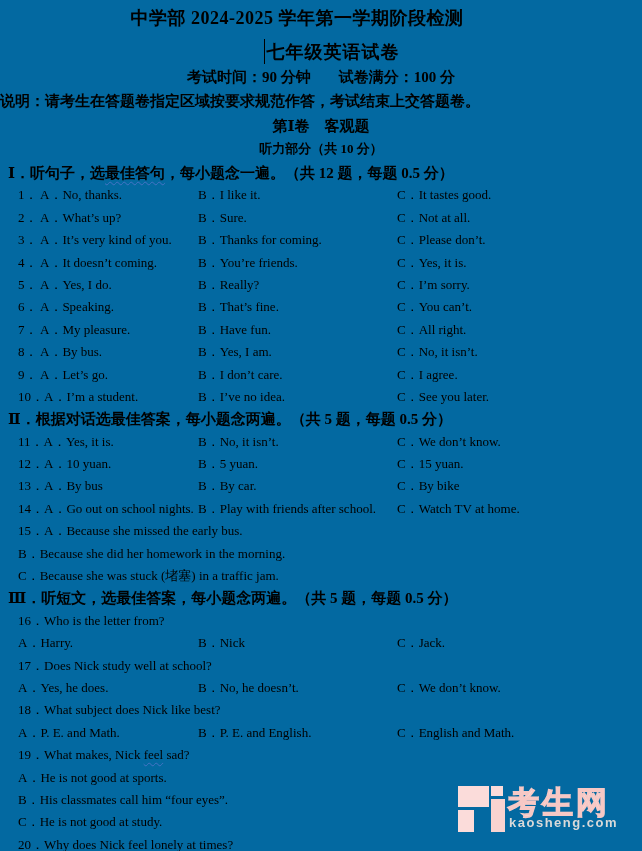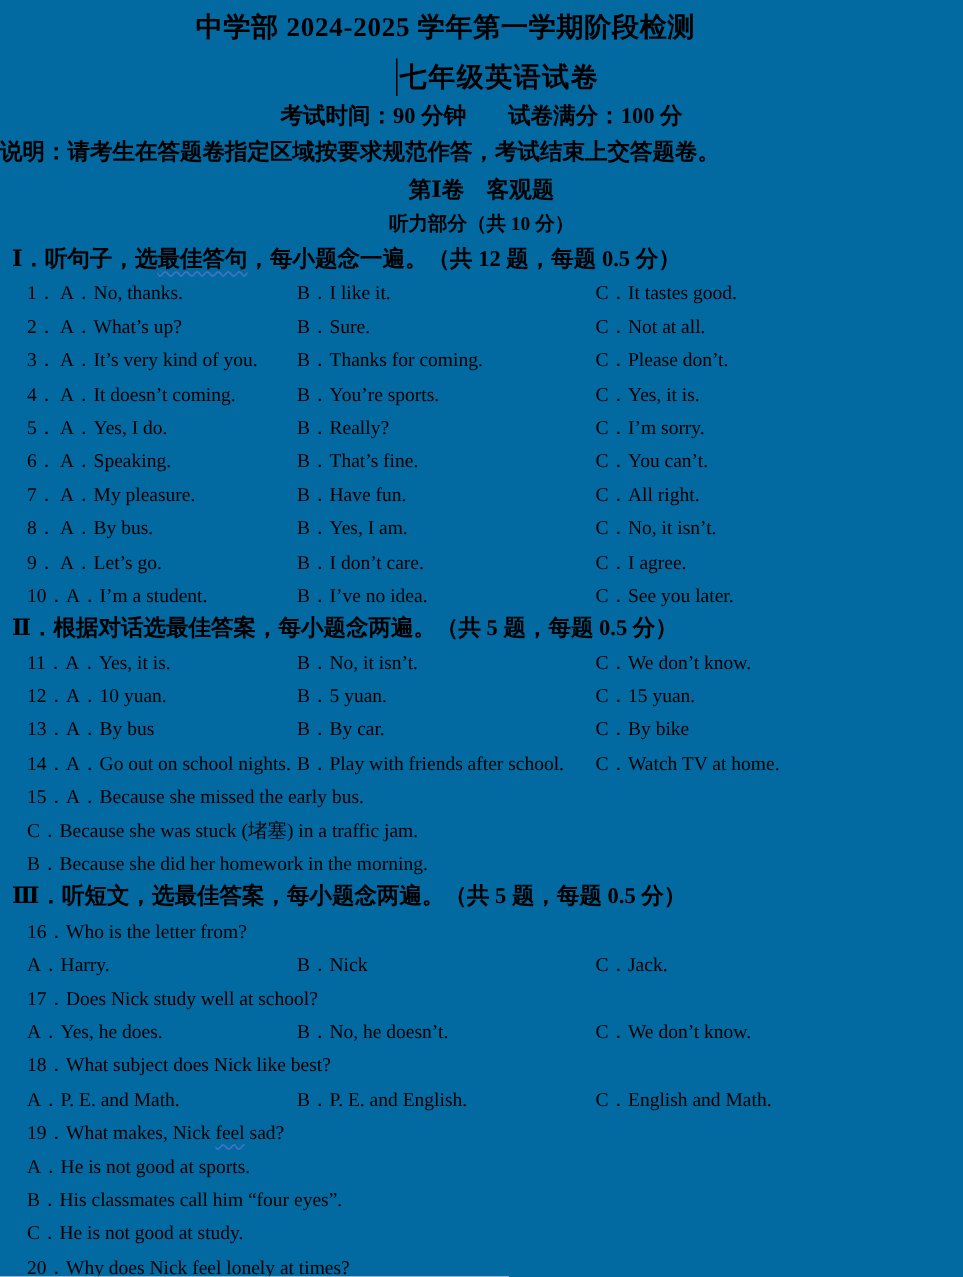--- a/index.html
+++ b/index.html
@@ -78,43 +78,53 @@
 
   <div class="part-title">第Ⅰ卷　客观题</div>
 
   <div class="listening-title">听力部分（共 10 分）</div>
 
   <div id="lines">
       <div class="line section"><span>Ⅰ．听句子，选</span><span class="wavy">最佳答句</span><span>，每小题念一遍。（共 12 题，每题 0.5 分）</span></div>
       <div class="line"><span><span class="num">1．</span><span>A．</span><span>No, thanks.</span></span><span class="optB"><span>B．</span><span>I like it.</span></span><span class="optC"><span>C．</span><span>It tastes good.</span></span></div>
       <div class="line"><span><span class="num">2．</span><span>A．</span><span>What’s up?</span></span><span class="optB"><span>B．</span><span>Sure.</span></span><span class="optC"><span>C．</span><span>Not at all.</span></span></div>
       <div class="line"><span><span class="num">3．</span><span>A．</span><span>It’s very kind of you.</span></span><span class="optB"><span>B．</span><span>Thanks for coming.</span></span><span class="optC"><span>C．</span><span>Please don’t.</span></span></div>
-      <div class="line"><span><span class="num">4．</span><span>A．</span><span>It doesn’t coming.</span></span><span class="optB"><span>B．</span><span>You’re sports.</span></span><span class="optC"><span>C．</span><span>Yes, it is.</span></span></div>
+      <div class="line"><span><span class="num">4．</span><span>A．</span><span>It doesn’t coming.</span></span><span class="optB"><span>B．</span><span>You’re friends.</span></span><span class="optC"><span>C．</span><span>Yes, it is.</span></span></div>
       <div class="line"><span><span class="num">5．</span><span>A．</span><span>Yes, I do.</span></span><span class="optB"><span>B．</span><span>Really?</span></span><span class="optC"><span>C．</span><span>I’m sorry.</span></span></div>
       <div class="line"><span><span class="num">6．</span><span>A．</span><span>Speaking.</span></span><span class="optB"><span>B．</span><span>That’s fine.</span></span><span class="optC"><span>C．</span><span>You can’t.</span></span></div>
       <div class="line"><span><span class="num">7．</span><span>A．</span><span>My pleasure.</span></span><span class="optB"><span>B．</span><span>Have fun.</span></span><span class="optC"><span>C．</span><span>All right.</span></span></div>
       <div class="line"><span><span class="num">8．</span><span>A．</span><span>By bus.</span></span><span class="optB"><span>B．</span><span>Yes, I am.</span></span><span class="optC"><span>C．</span><span>No, it isn’t.</span></span></div>
       <div class="line"><span><span class="num">9．</span><span>A．</span><span>Let’s go.</span></span><span class="optB"><span>B．</span><span>I don’t care.</span></span><span class="optC"><span>C．</span><span>I agree.</span></span></div>
       <div class="line"><span><span class="num">10．</span><span>A．</span><span>I’m a student.</span></span><span class="optB"><span>B．</span><span>I’ve no idea.</span></span><span class="optC"><span>C．</span><span>See you later.</span></span></div>
       <div class="line section"><span>Ⅱ．根据对话选最佳答案，每小题念两遍。（共 5 题，每题 0.5 分）</span></div>
       <div class="line"><span><span class="num">11．</span><span>A．</span><span>Yes, it is.</span></span><span class="optB"><span>B．</span><span>No, it isn’t.</span></span><span class="optC"><span>C．</span><span>We don’t know.</span></span></div>
       <div class="line"><span><span class="num">12．</span><span>A．</span><span>10 yuan.</span></span><span class="optB"><span>B．</span><span>5 yuan.</span></span><span class="optC"><span>C．</span><span>15 yuan.</span></span></div>
       <div class="line"><span><span class="num">13．</span><span>A．</span><span>By bus</span></span><span class="optB"><span>B．</span><span>By car.</span></span><span class="optC"><span>C．</span><span>By bike</span></span></div>
       <div class="line"><span><span class="num">14．</span><span>A．</span><span>Go out on school nights.</span></span><span class="optB"><span>B．</span><span>Play with friends after school.</span></span><span class="optC"><span>C．</span><span>Watch TV at home.</span></span></div>
       <div class="line"><span class="num">15．</span><span>A．</span><span>Because she missed the early bus.</span></div>
+      <div class="line"><span>B．</span><span>Because she did her homework in the morning.</span></div>
       <div class="line"><span>C．</span><span>Because she was stuck (堵塞) in a traffic jam.</span></div>
-      <div class="line"><span>B．</span><span>Because she did her homework in the morning.</span></div>
       <div class="line section"><span>Ⅲ．听短文，选最佳答案，每小题念两遍。（共 5 题，每题 0.5 分）</span></div>
       <div class="line"><span class="num">16．</span><span>Who is the letter from?</span></div>
       <div class="line"><span><span>A．</span><span>Harry.</span></span><span class="optB"><span>B．</span><span>Nick</span></span><span class="optC"><span>C．</span><span>Jack.</span></span></div>
       <div class="line"><span class="num">17．</span><span>Does Nick study well at school?</span></div>
       <div class="line"><span><span>A．</span><span>Yes, he does.</span></span><span class="optB"><span>B．</span><span>No, he doesn’t.</span></span><span class="optC"><span>C．</span><span>We don’t know.</span></span></div>
       <div class="line"><span class="num">18．</span><span>What subject does Nick like best?</span></div>
       <div class="line"><span><span>A．</span><span>P. E. and Math.</span></span><span class="optB"><span>B．</span><span>P. E. and English.</span></span><span class="optC"><span>C．</span><span>English and Math.</span></span></div>
       <div class="line"><span class="num">19．</span><span>What makes, Nick </span><span class="wavy">feel</span><span> sad?</span></div>
       <div class="line"><span>A．</span><span>He is not good at sports.</span></div>
       <div class="line"><span>B．</span><span>His classmates call him “four eyes”.</span></div>
       <div class="line"><span>C．</span><span>He is not good at study.</span></div>
       <div class="line"><span class="num">20．</span><span>Why does Nick feel lonely at times?</span></div>
     </div>
 
+  <div class="wm">
+    <div class="wm-logo">
+      <div class="wm-b wm-b1"></div>
+      <div class="wm-b wm-b2"></div>
+      <div class="wm-b wm-b3"></div>
+      <div class="wm-b wm-b4"></div>
+    </div>
+    <div class="wm-cn">考生网</div>
+    <div class="wm-en">kaosheng.com</div>
+  </div>
 
 </div>
 
 </body></html>

